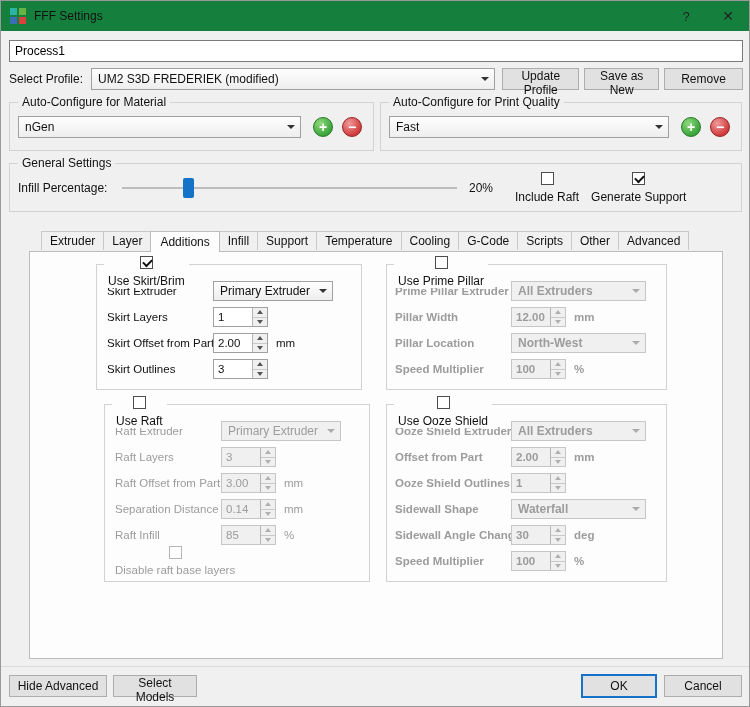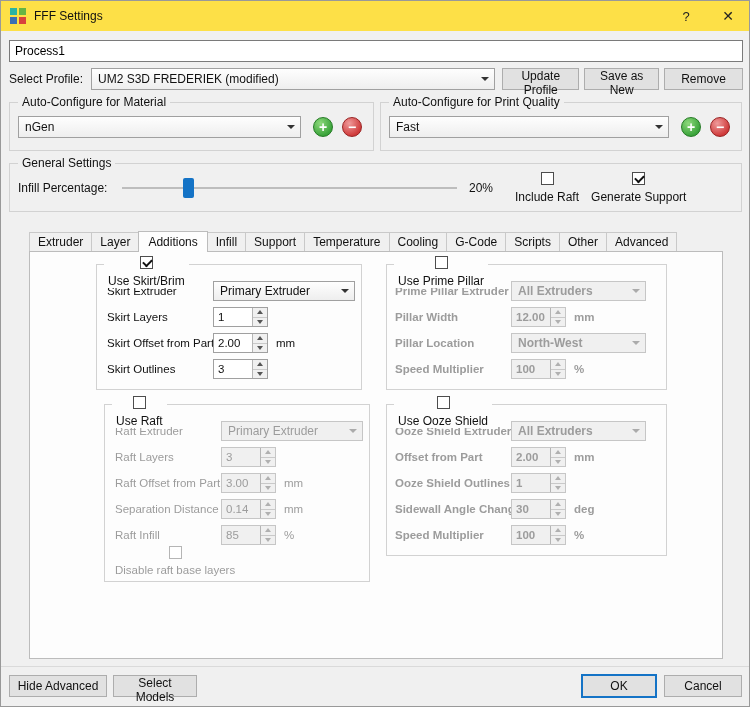--- a/index.html
+++ b/index.html
@@ -1,21 +1,21 @@
 <!DOCTYPE html>
 <html style="--accent: #1473c6; --green: #3aa33a; --red: #cf3a3a;"><head>
 <meta charset="utf-8">
 <style>
   :root { --accent:#1473c6; --green:#3aa33a; --red:#cf3a3a; }
   * { box-sizing:border-box; margin:0; padding:0; }
   body { font-family:"Liberation Sans","DejaVu Sans",sans-serif; font-size:12px; color:#111; background:#fff; }
   .dialog { position:relative; width:750px; height:707px; background:#f0f0f0; border:1px solid #999; overflow:hidden; }
 
   
-  .titlebar { position:absolute; top:0; left:0; right:0; height:30px; background:#fde047; display:flex; align-items:center; }
+  .titlebar { position:absolute; top:0; left:0; right:0; height:30px; background:#15803d; display:flex; align-items:center; }
   .app-icon { width:16px; height:16px; margin-left:9px; flex:none; }
   .win-title { margin-left:8px; }
   .tb-btn { width:42px; height:30px; display:flex; align-items:center; justify-content:center; font-size:13px; color:#222; }
   .tb-help { margin-left:auto; }
   .tb-close { font-size:14px; }
 
   
   .frow { position:absolute; display:flex; align-items:center; }
   .row-process { top:39px; left:8px; width:734px; height:22px; }
   .row-profile { top:67px; left:8px; width:734px; height:22px; }
@@ -54,21 +54,21 @@
   .gen-row .check + .check { margin-left:12px; }
 
   
   .check { display:inline-flex; align-items:center; gap:5px;flex-direction:column; }
   .cb { width:13px; height:13px; border:1px solid #4d4d4d; background:#fff; position:relative; flex:none; }
   .cb.checked::after { content:""; position:absolute; left:2px; top:2px; width:7px; height:4px; border-left:2px solid #111; border-bottom:2px solid #111; transform:rotate(-45deg); }
   .check.disabled .cb { border-color:#b5b5b5; }
   .check.disabled .cb-label { color:#9c9c9c; }
 
   
-  .tabs { position:absolute; top:230px; left:28px; width:694px; height:21px; display:flex; align-items:center; z-index:3; }
+  .tabs { position:absolute; top:230px; left:40px; width:694px; height:21px; display:flex; align-items:flex-start; z-index:3; }
   .tab { height:19px; line-height:18px; padding:0 8px; background:#f0f0f0; border:1px solid #c9c9c9; border-bottom:none; margin-bottom:1px; margin-right:-1px; white-space:nowrap; }
   .tab.active { height:21px; line-height:20px; margin-bottom:0; background:#fdfdfd; border-color:#bcbcbc; position:relative; z-index:4; padding:0 9px; }
   .tab-panel { position:absolute; top:250px; left:28px; width:694px; height:408px; background:#fdfdfd; border:1px solid #bcbcbc; }
 
   
   .pgroup { position:absolute; border:1px solid #d2d2d2; }
   .pgroup .group-head { position:absolute; top:-9px; left:7px; background:#fdfdfd; padding:0 4px; }
   .g-skirt { left:66px;  top:12px;  width:266px; }
   .g-prime { left:356px; top:12px;  width:281px; }
   .g-raft  { left:74px;  top:152px; width:266px; }
@@ -76,21 +76,21 @@
   .pgroup-body { padding:16px 8px 10px 10px; }
   .col-r .pgroup-body { padding-left:8px;font-weight:bold; }
   .prow { display:flex; align-items:center; height:20px; margin-bottom:6px; }
   .prow:last-child { margin-bottom:0; }
   .plabel { flex:none; font-size:11.5px; white-space:nowrap; }
   .col-l .plabel { width:106px; }
   .col-r .plabel { width:116px; }
   .prow .check .cb-label { font-size:11.5px; }
   .prow.disabled .plabel, .prow.disabled .unit { color:#9c9c9c; }
   .row-combo { height:20px; flex:none; }
-  .col-l .row-combo { width:142px; }
+  .col-l .row-combo { width:120px; }
   .col-r .row-combo { width:135px; }
   .spin { height:20px; width:55px; border:1px solid #a0a0a0; background:#fff; display:flex; flex:none; }
   .spin-val { flex:1; padding:3px 0 0 4px; overflow:hidden; font-size:11.5px; }
   .spin-btns { flex:none; width:15px; display:flex; flex-direction:column; border-left:1px solid #b5b5b5; }
   .sb { flex:1; display:flex; align-items:center; justify-content:center; background:#f0f0f0; }
   .sb + .sb { border-top:1px solid #c9c9c9; }
   .tri-up { display:block; width:0; height:0; border-left:3px solid transparent; border-right:3px solid transparent; border-bottom:4px solid #555; }
   .tri-dn { display:block; width:0; height:0; border-left:3px solid transparent; border-right:3px solid transparent; border-top:4px solid #555; }
   .spin.disabled { background:#f0f0f0; border-color:#c6c6c6; color:#9c9c9c; }
   .spin.disabled .tri-up { border-bottom-color:#b0b0b0; }
@@ -425,20 +425,27 @@
                 <span class="sb">
                   <i class="tri-up"></i>
                 </span>
                 <span class="sb">
                   <i class="tri-dn"></i>
                 </span>
               </span>
             </div>
           </div>
           <div class="prow disabled">
+            <span class="plabel">Sidewall Shape</span>
+            <div class="combo row-combo disabled">
+              <span class="combo-val">Waterfall</span>
+              <span class="combo-arrow"></span>
+            </div>
+          </div>
+          <div class="prow disabled">
             <span class="plabel">Sidewall Angle Change</span>
             <div class="spin disabled">
               <span class="spin-val">30</span>
               <span class="spin-btns">
                 <span class="sb">
                   <i class="tri-up"></i>
                 </span>
                 <span class="sb">
                   <i class="tri-dn"></i>
                 </span>

